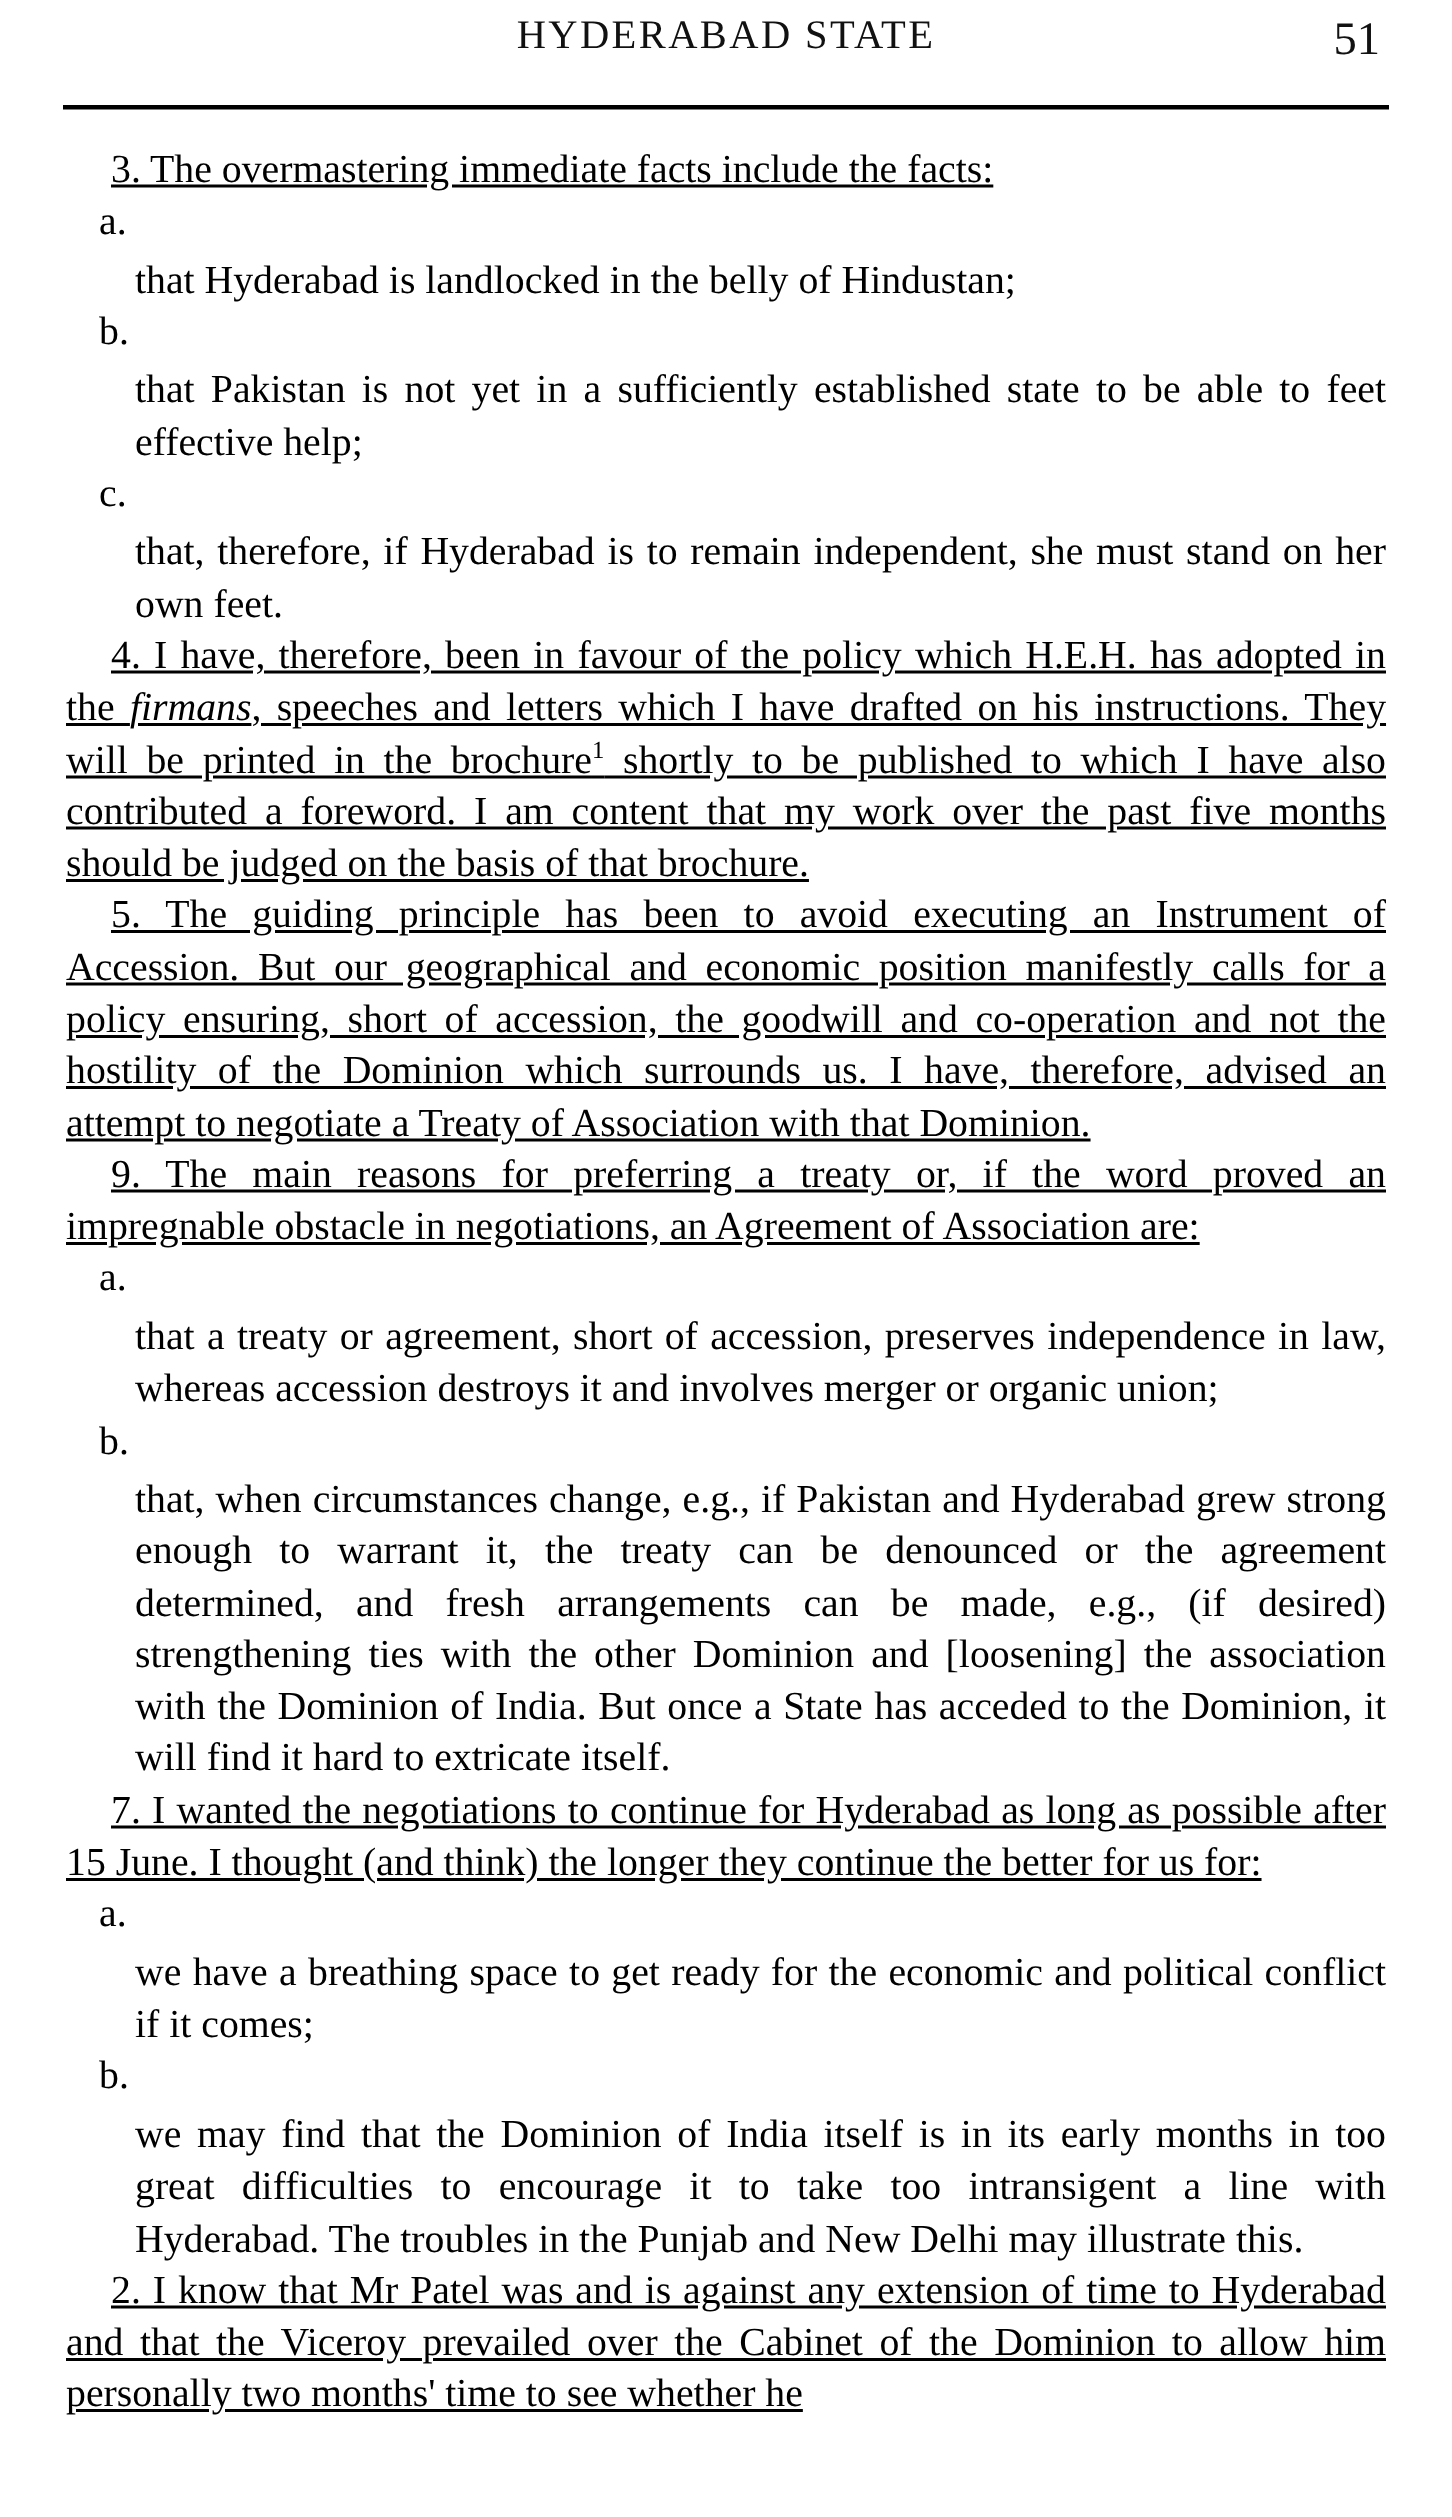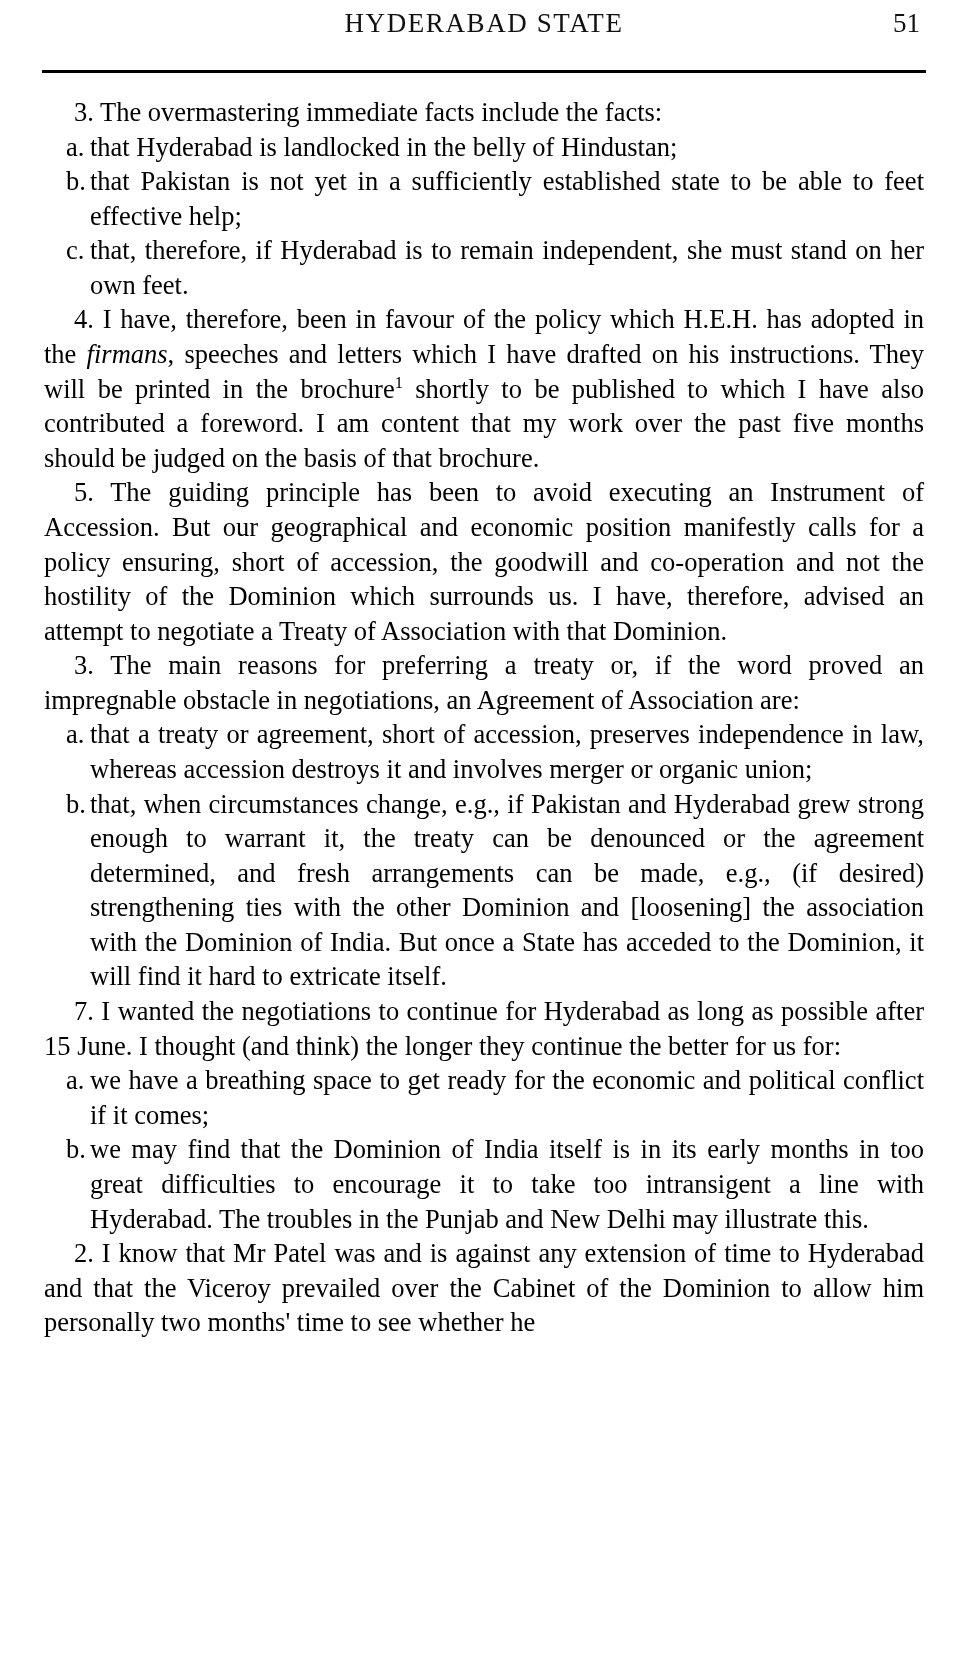--- a/index.html
+++ b/index.html
@@ -32,38 +32,39 @@
   .running-head .title {
     font-size: 27px;
     letter-spacing: 1.6px;
     font-family: "Liberation Serif", serif;
     color: #111;
   }
   .running-head .folio {
     position: absolute;
     right: 10px;
     top: 8px;
-    font-size: 27px;
+    font-size: 31px;
     color: #111;
   }
   .rule {
     border: none;
     border-top: 3px solid #000;
     margin: 10px 4px 0 4px;
   }
   .body {
     padding: 22px 6px 0 6px;
     font-size: 26.5px;
     line-height: 1.305;
     text-align: justify;
     text-justify: inter-word;
   }
   p.para {
     margin: 0;
     text-indent: 30px;
+    text-decoration: underline;
   }
   .list {
     margin: 0;
     padding: 0;
     list-style: none;
   }
   .list li {
     display: flex;
     align-items: flex-start;
     margin: 0;
@@ -72,20 +73,21 @@
     width: 46px;
     flex: 0 0 46px;
     text-align: left;
     padding-left: 22px;
     box-sizing: border-box;
   }
   .list li .itemtext {
     flex: 1 1 auto;
     text-align: justify;
     text-justify: inter-word;
+    margin-top: 39px;
   }
   i.ital {
     font-style: italic;
     margin-top: 48px;
   }
   sup.fn {
     font-size: 0.62em;
     vertical-align: super;
     line-height: 0;
   }
@@ -117,21 +119,21 @@
       <li>
         <span class="marker">c.</span>
         <span class="itemtext">that, therefore, if Hyderabad is to remain independent, she must stand on her own feet.</span>
       </li>
     </ul>
 
     <p class="para"><span>4. I have, therefore, been in favour of the policy which H.E.H. has adopted in the </span><i class="ital">firmans</i><span>, speeches and letters which I have drafted on his instructions. They will be printed in the brochure</span><sup class="fn">1</sup><span> shortly to be published to which I have also contributed a foreword. I am content that my work over the past five months should be judged on the basis of that brochure.</span></p>
 
     <p class="para">5. The guiding principle has been to avoid executing an Instrument of Accession. But our geographical and economic position manifestly calls for a policy ensuring, short of accession, the goodwill and co-operation and not the hostility of the Dominion which surrounds us. I have, therefore, advised an attempt to negotiate a Treaty of Association with that Dominion.</p>
 
-    <p class="para">3. The main reasons for preferring a treaty or, if the word proved an impregnable obstacle in negotiations, an Agreement of Association are:</p>
+    <p class="para">9. The main reasons for preferring a treaty or, if the word proved an impregnable obstacle in negotiations, an Agreement of Association are:</p>
 
     <ul class="list">
       <li>
         <span class="marker">a.</span>
         <span class="itemtext">that a treaty or agreement, short of accession, preserves independence in law, whereas accession destroys it and involves merger or organic union;</span>
       </li>
       <li>
         <span class="marker">b.</span>
         <span class="itemtext">that, when circumstances change, e.g., if Pakistan and Hyderabad grew strong enough to warrant it, the treaty can be denounced or the agreement determined, and fresh arrangements can be made, e.g., (if desired) strengthening ties with the other Dominion and [loosening] the association with the Dominion of India. But once a State has acceded to the Dominion, it will find it hard to extricate itself.</span>
       </li>

